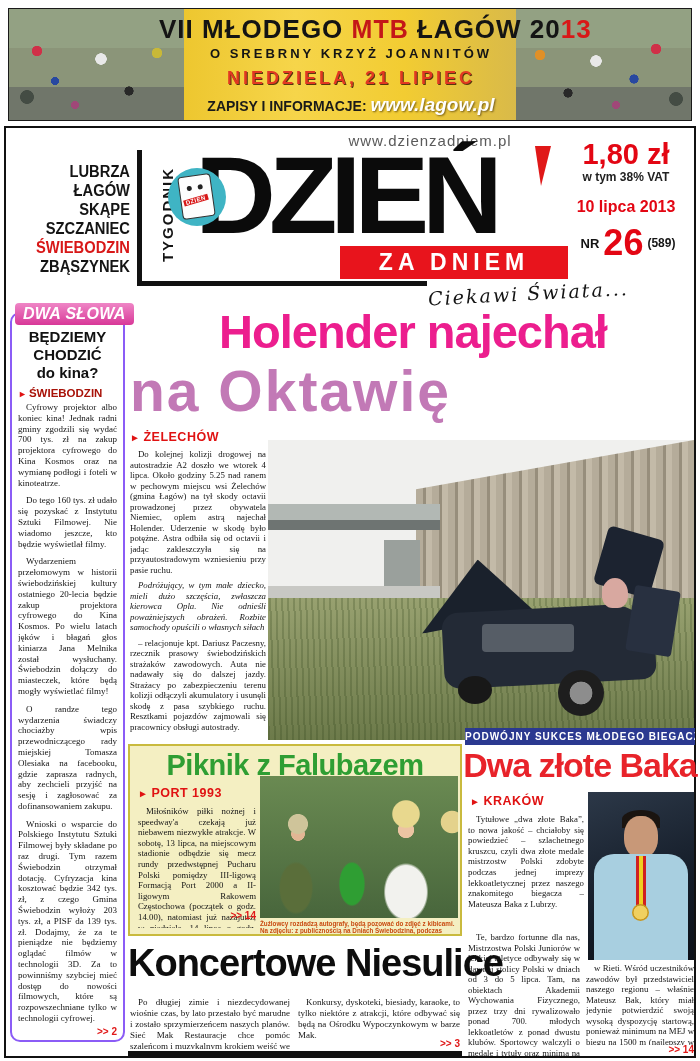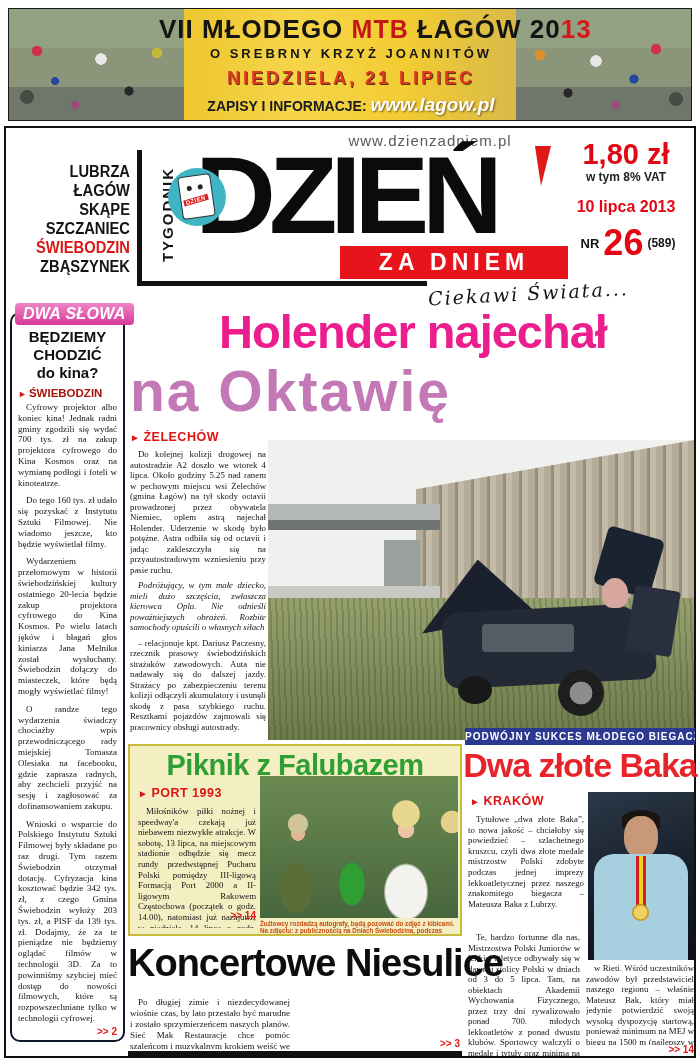--- a/index.html
+++ b/index.html
@@ -85,21 +85,21 @@
 
   
   .tagline { font-weight:800; font-size:12.5px; color:#e01212; letter-spacing:.5px; white-space:nowrap; }
   .tagline .arrow { font-size:10px; margin-right:3px; }
   .serif { font-family:"Liberation Serif", serif; color:#141414; text-align:justify; }
   .serif p { text-indent:8px; margin:0 0 5px; }
   .serif p.em { font-style:italic; }
   .more { color:#e01818; font-weight:800; font-size:10px; text-align:right; font-family:"Liberation Sans",sans-serif; }
 
   
-  .col-left { left:10px; top:312px; width:115px; height:730px; border:2px solid #0f172a; border-radius:10px; padding:14px 6px 4px; }
+  .col-left { left:10px; top:312px; width:115px; height:730px; border:2px solid #8b5cf6; border-radius:10px; padding:14px 6px 4px; }
   .badge { left:15px; top:303px; background:linear-gradient(#ef86c6,#d83898); color:#fff; font-weight:800;
     font-style:italic; font-size:16px; padding:2px 8px; border-radius:4px; z-index:2; letter-spacing:.3px; }
   .lc-title div { text-align:center; font-weight:800; font-size:15px; line-height:18px; color:#111; }
   .lc-tag { margin:5px 0 3px; font-size:11.5px; color:#a81208; font-weight:800; }
   .lc-tag .arrow { color:#e01212; font-size:9px; margin-right:2px; }
   .lc-body { font-size:9px; line-height:10.8px; height:624px; overflow:hidden; }
   .lc-body p { margin-bottom:7px; }
 
   
   .zel { left:130px; top:430px; width:136px; height:310px; }
@@ -212,21 +212,21 @@
   <div class="abs mascot">
     <div class="abs mascot-page">
       <div class="abs mascot-eye e1"></div>
       <div class="abs mascot-eye e2"></div>
       <div class="abs mascot-label">DZIEŃ</div>
     </div>
   </div>
   <div class="abs logo-bar">ZA DNIEM</div>
   <div class="abs slogan">Ciekawi Świata...</div>
   <div class="abs price">1,80 zł</div>
-  <div class="abs vat">w tym 8% VAT</div>
+  <div class="abs vat">w tym 38% VAT</div>
   <div class="abs mh-date">10 lipca 2013</div>
   <div class="abs nr-row">
     <span class="nr-label">NR</span>
     <span class="nr-value">26</span>
     <span class="nr-issue">(589)</span>
   </div>
 
   <div class="abs headline1">Holender najechał</div>
   <div class="abs headline2">na Oktawię</div>
 
@@ -302,16 +302,19 @@
     </div>
   <div class="abs baka-col2 serif">
       <p>w Rieti. Wśród uczestników zawodów był przedstawiciel naszego regionu – właśnie Mateusz Bak, który miał jedynie potwierdzić swoją wysoką dyspozycję startową, ponieważ minimum na MEJ w biegu na 1500 m (najlepszy w tym roku wynik w Polsce) wypełnił już 1 czerwca.</p>
     </div>
   <div class="abs baka-more more">&gt;&gt; 14</div>
 
   <div class="abs kon-title">Koncertowe Niesulice</div>
   <div class="abs kon-col1 serif">
       <p>Po długiej zimie i niezdecydowanej wiośnie czas, by lato przestało być marudne i zostało sprzymierzeńcem naszych planów. Sieć Mak Restauracje chce pomóc szaleńcom i muzykalnym krokiem wejść we wrzesień 2013.</p>
     </div>
+  <div class="abs kon-col2 serif">
+      <p>Konkursy, dyskoteki, biesiady, karaoke, to tylko niektóre z atrakcji, które odbywać się będą na Ośrodku Wypoczynkowym w barze Mak.</p>
+    </div>
   <div class="abs kon-more more">&gt;&gt; 3</div>
   <div class="abs kon-bar"></div>
 
 </div>
 
 </body></html>

